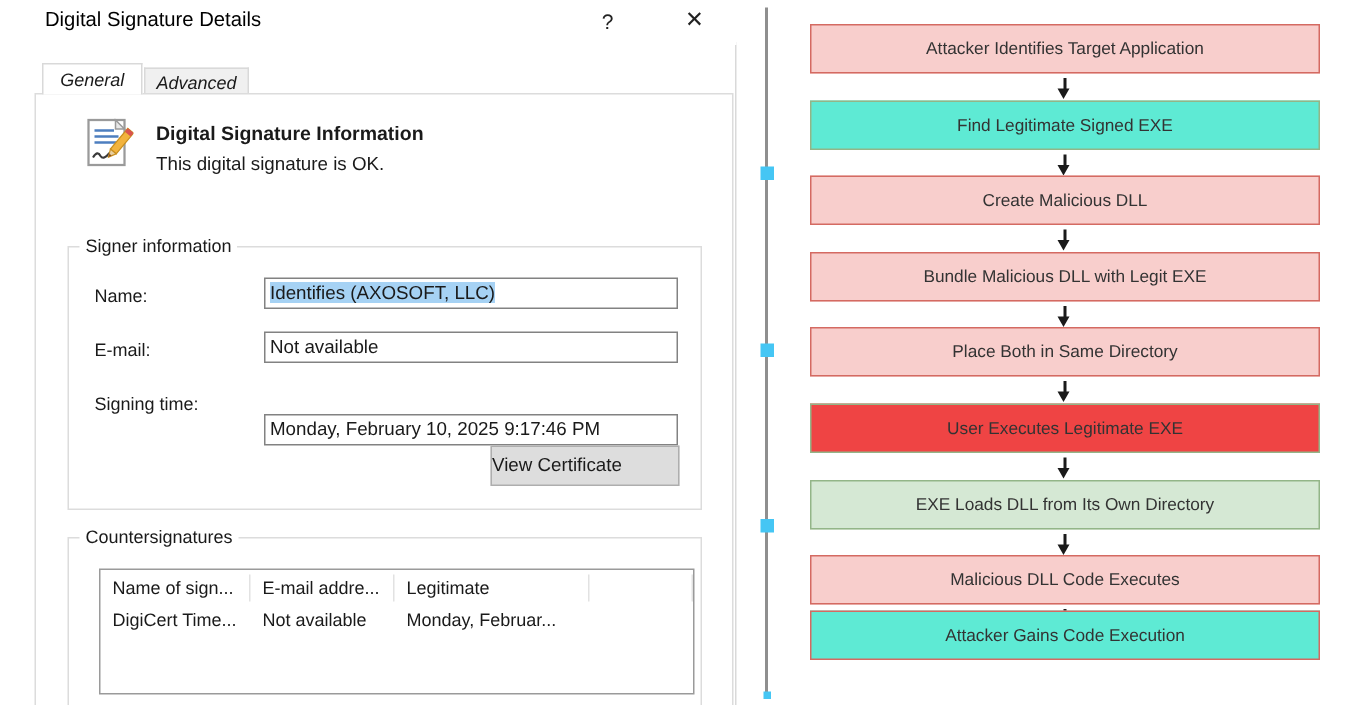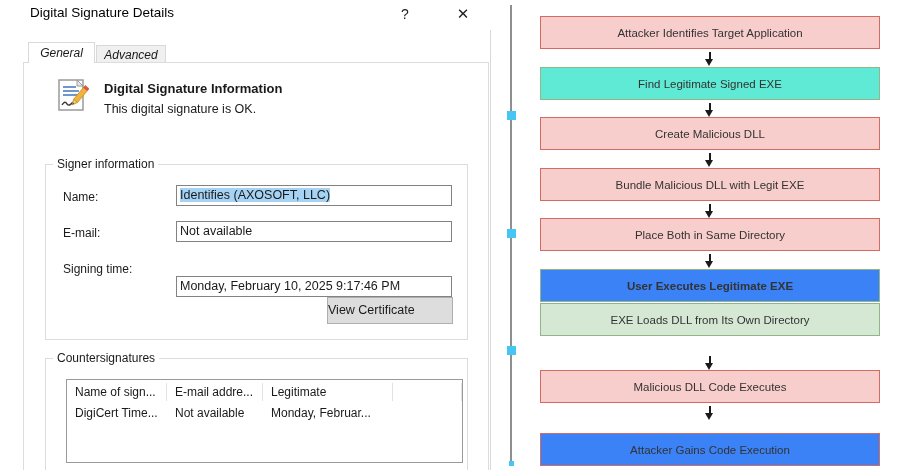--- a/index.html
+++ b/index.html
@@ -164,33 +164,33 @@
       <div class="flow-box" style="top: 168px; background: rgb(248, 206, 204); border-color: rgb(212, 106, 98);">
         <span>Bundle Malicious DLL with Legit EXE</span>
       </div>
       <div class="arrow-line" style="top: 204px; height: 8px; background: rgb(26, 26, 26);"></div>
       <div class="arrow-head" style="top: 211px; border-top-color: rgb(26, 26, 26);"></div>
       <div class="flow-box" style="top: 218px; background: rgb(248, 206, 204); border-color: rgb(212, 106, 98);">
         <span>Place Both in Same Directory</span>
       </div>
       <div class="arrow-line" style="top: 254px; height: 8px; background: rgb(26, 26, 26);"></div>
       <div class="arrow-head" style="top: 261px; border-top-color: rgb(26, 26, 26);"></div>
-      <div class="flow-box" style="top: 269px; background: #3b82f6; border-color: rgb(147, 181, 136); font-weight: bold;">
+      <div class="flow-box" style="top: 269px; background: #ef4444; border-color: rgb(147, 181, 136);">
         <span>User Executes Legitimate EXE</span>
       </div>
       <div class="arrow-line" style="top: 305px; height: 8px; background: rgb(26, 26, 26);"></div>
       <div class="arrow-head" style="top: 312px; border-top-color: rgb(26, 26, 26);"></div>
-      <div class="flow-box" style="top: 303px; background: rgb(213, 232, 212); border-color: rgb(147, 181, 136); text-align: center;">
+      <div class="flow-box" style="top: 320px; background: rgb(213, 232, 212); border-color: rgb(147, 181, 136); text-align: center;">
         <span>EXE Loads DLL from Its Own Directory</span>
       </div>
       <div class="arrow-line" style="top: 356px; height: 8px; background: rgb(26, 26, 26);"></div>
       <div class="arrow-head" style="top: 363px; border-top-color: rgb(26, 26, 26);"></div>
       <div class="flow-box" style="top: 370px; background: rgb(248, 206, 204); border-color: rgb(212, 106, 98);">
         <span>Malicious DLL Code Executes</span>
       </div>
       <div class="arrow-line" style="top: 406px; height: 8px; background: rgb(26, 26, 26);"></div>
       <div class="arrow-head" style="top: 413px; border-top-color: rgb(26, 26, 26);"></div>
-      <div class="flow-box" style="top: 433px; background: #3b82f6; border-color: rgb(212, 106, 98);">
+      <div class="flow-box" style="top: 407px; background: #5eead4; border-color: rgb(212, 106, 98);">
         <span>Attacker Gains Code Execution</span>
       </div>
     </div>
 
 </div>
 
 </body></html>

